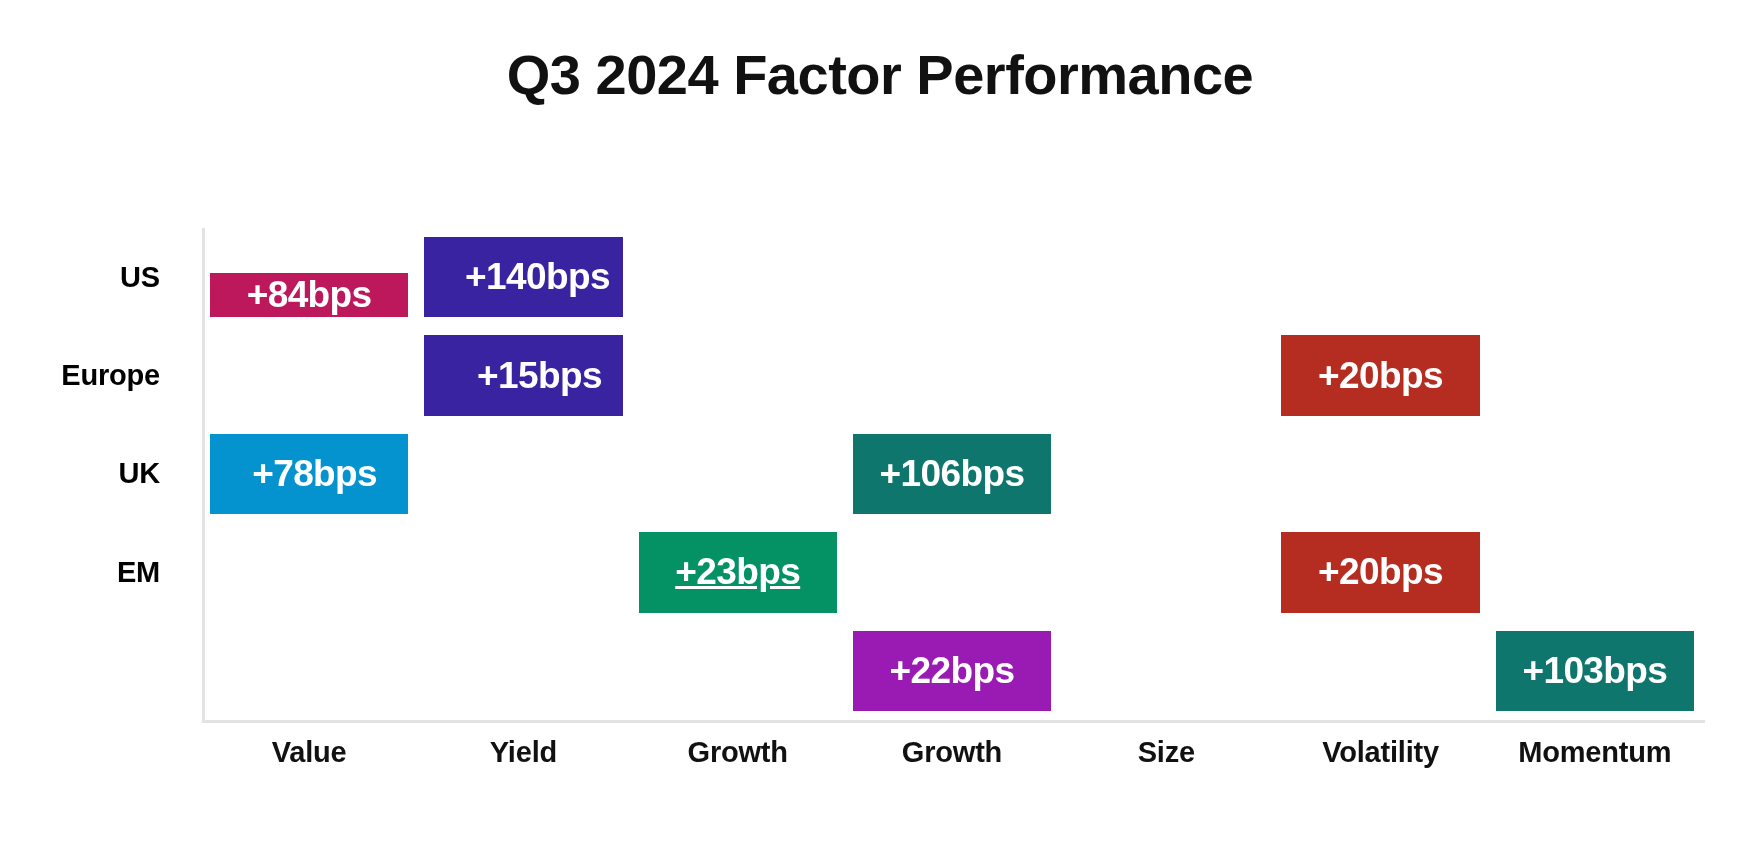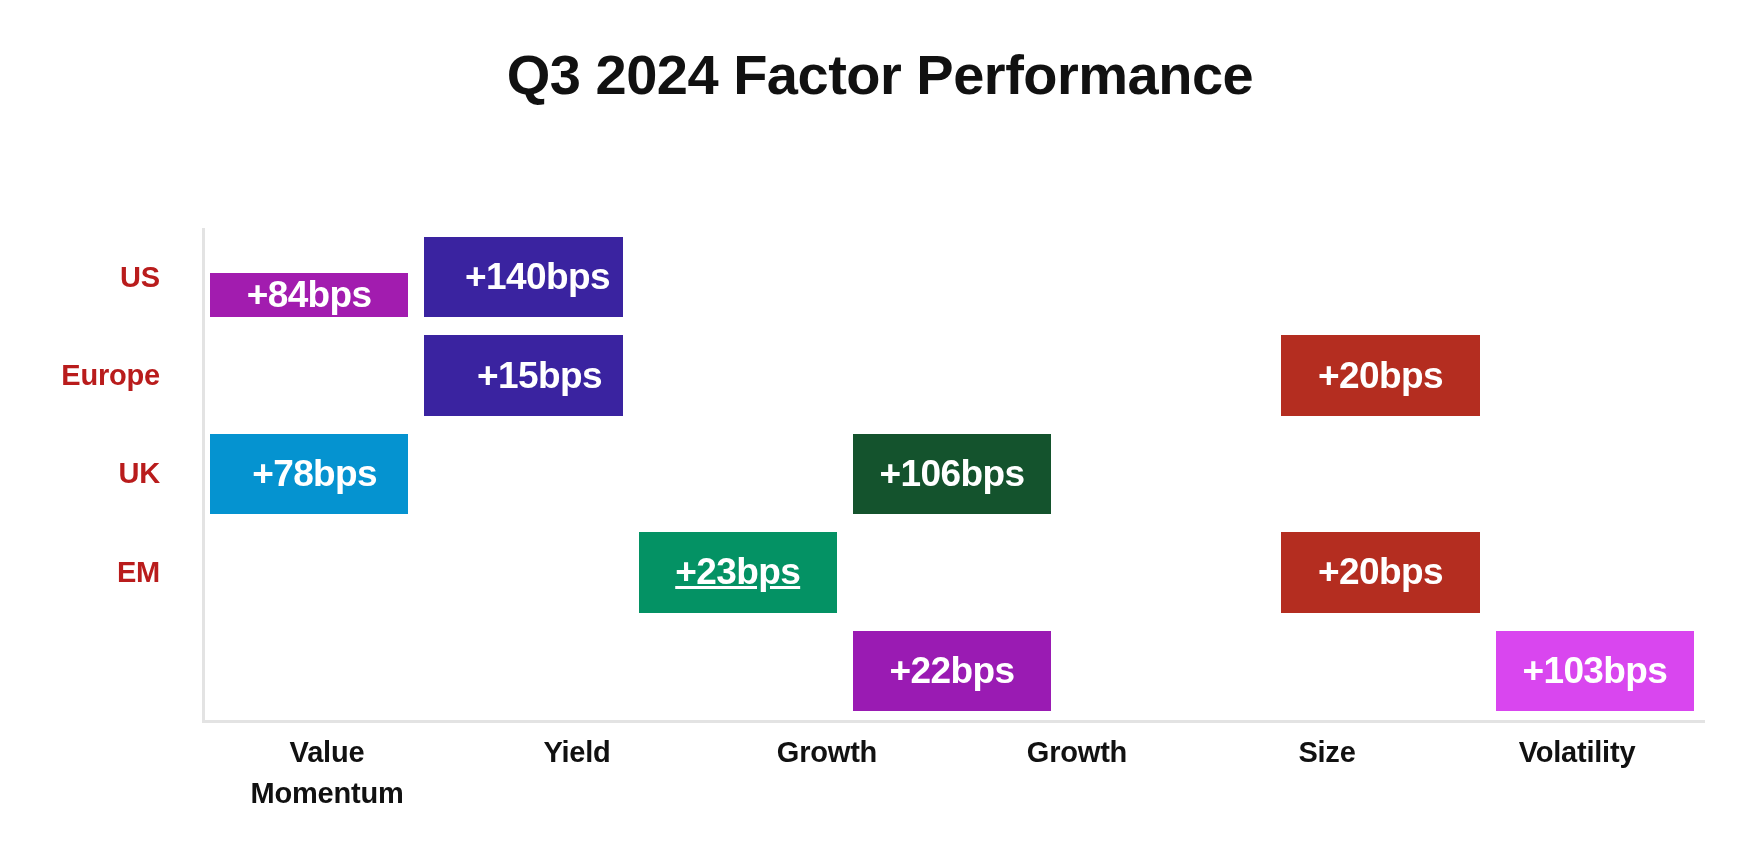--- a/index.html
+++ b/index.html
@@ -103,34 +103,34 @@
     display: grid;
     grid-template-rows: repeat(5, 1fr);
   }
   .ylabel {
     display: flex;
     align-items: center;
     justify-content: flex-end;
     padding-right: 22px;
     font-size: 29px;
     font-weight: 700;
-    color: #b91c1c;
+    color: #000000;
     letter-spacing: -0.2px;
     white-space: nowrap;
   }
 
   
   .xlabels {
     position: absolute;
     left: 202px;
     top: 728px;
     width: 1500px;
     height: 60px;
     display: grid;
-    grid-template-columns: repeat(6, 1fr);
+    grid-template-columns: repeat(7, 1fr);
   }
   .xlabel {
     display: flex;
     align-items: flex-start;
     justify-content: center;
     padding-top: 8px;
     font-size: 29px;
     font-weight: 700;
     color: #111111;
     letter-spacing: -0.2px;
@@ -151,21 +151,21 @@
     <div class="ylabels">
       <div class="ylabel">US</div>
       <div class="ylabel">Europe</div>
       <div class="ylabel">UK</div>
       <div class="ylabel">EM</div>
     </div>
 
     <div class="grid">
 
       <div class="cell">
-          <div class="bar" style="background-color: #a21caf; margin-top: 36px;">+84bps</div>
+          <div class="bar" style="background-color: #be185d; margin-top: 36px;">+84bps</div>
         </div>
       <div class="cell">
           <div class="bar" style="background-color: rgb(58, 35, 160); padding-left: 28px;">+140bps</div>
         </div>
       <div class="cell"></div>
       <div class="cell"></div>
       <div class="cell"></div>
       <div class="cell"></div>
       <div class="cell"></div>
 
@@ -180,21 +180,21 @@
           <div class="bar" style="background-color: rgb(180, 45, 32);">+20bps</div>
         </div>
       <div class="cell"></div>
 
       <div class="cell">
           <div class="bar" style="background-color: rgb(5, 147, 208); padding-left: 11px;">+78bps</div>
         </div>
       <div class="cell"></div>
       <div class="cell"></div>
       <div class="cell">
-          <div class="bar" style="background-color: #14532d;">+106bps</div>
+          <div class="bar" style="background-color: #0f766e;">+106bps</div>
         </div>
       <div class="cell"></div>
       <div class="cell"></div>
       <div class="cell"></div>
 
       <div class="cell"></div>
       <div class="cell"></div>
       <div class="cell">
           <div class="bar" style="background-color: rgb(4, 146, 100); text-decoration: underline;">+23bps</div>
         </div>
@@ -207,21 +207,21 @@
 
       <div class="cell"></div>
       <div class="cell"></div>
       <div class="cell"></div>
       <div class="cell">
           <div class="bar" style="background-color: rgb(154, 27, 179);">+22bps</div>
         </div>
       <div class="cell"></div>
       <div class="cell"></div>
       <div class="cell">
-          <div class="bar" style="background-color: #d946ef;">+103bps</div>
+          <div class="bar" style="background-color: #0f766e;">+103bps</div>
         </div>
     </div>
 
     <div class="xlabels">
       <div class="xlabel">Value</div>
       <div class="xlabel">Yield</div>
       <div class="xlabel">Growth</div>
       <div class="xlabel">Growth</div>
       <div class="xlabel">Size</div>
       <div class="xlabel">Volatility</div>

